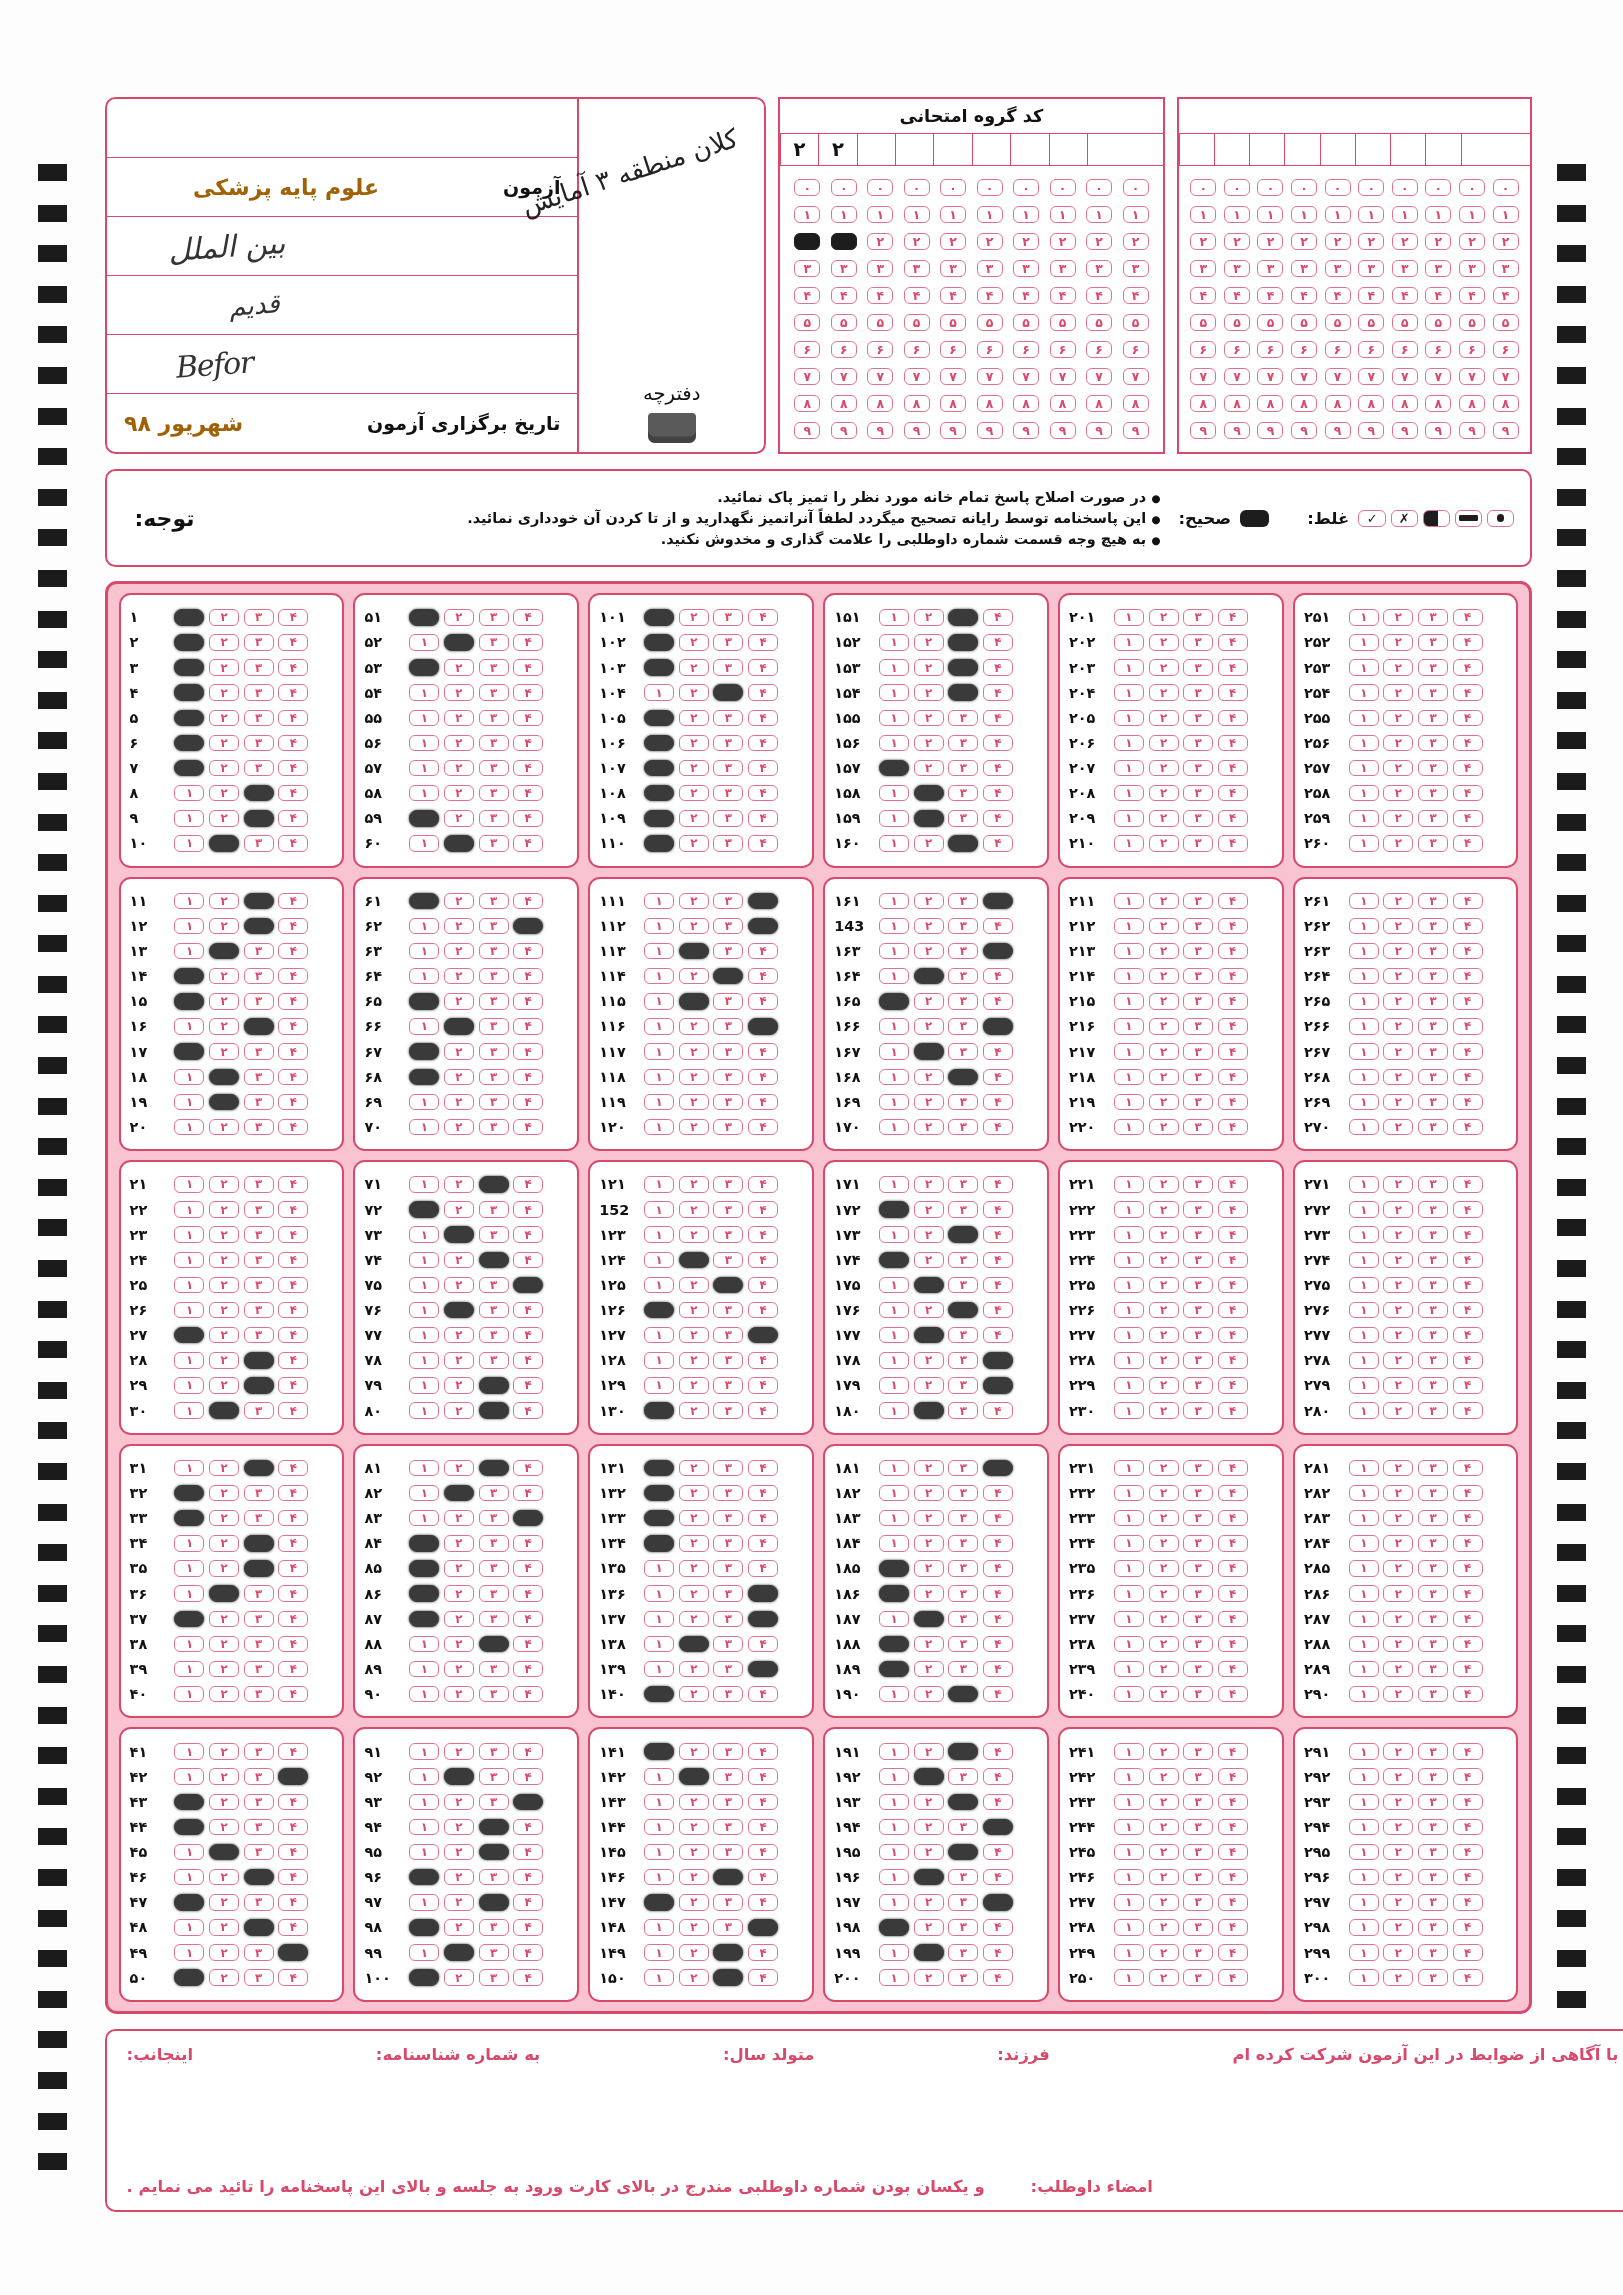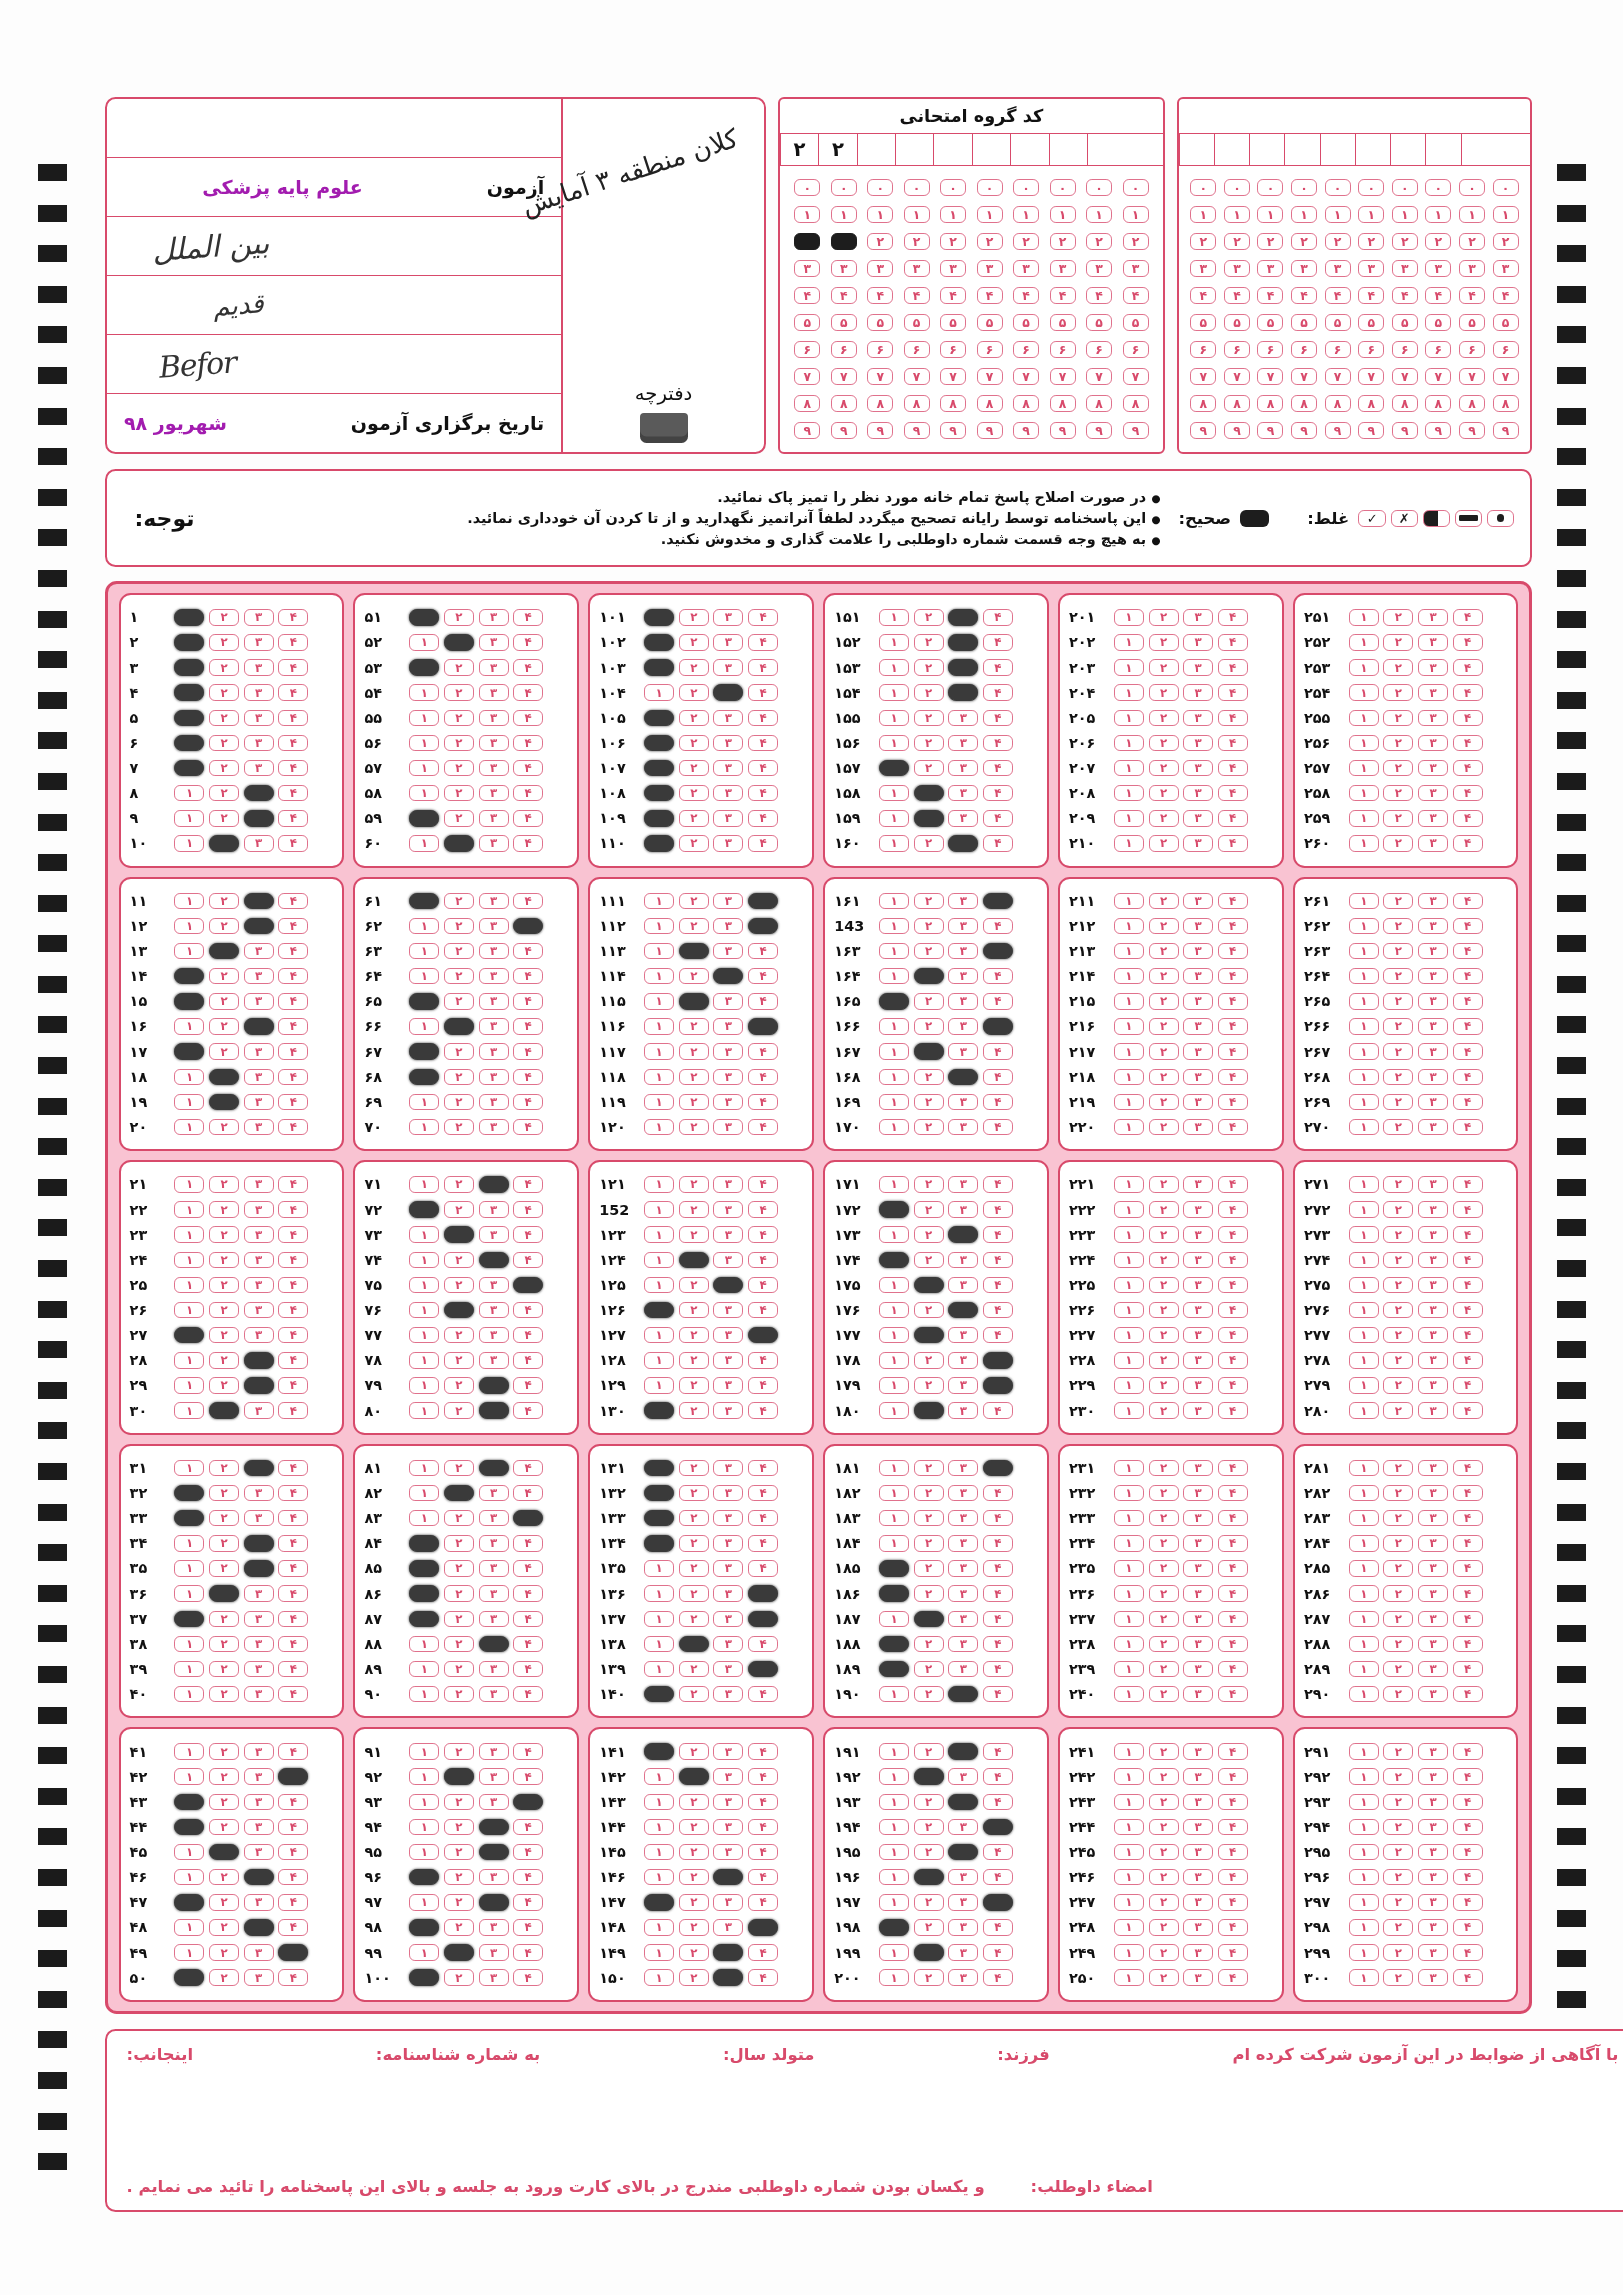--- a/index.html
+++ b/index.html
@@ -41,21 +41,21 @@
   .ident-line{
     flex:1;border-bottom:1.6px solid #d84a6b;position:relative;
     display:flex;align-items:center;justify-content:flex-start;
     padding:0 17px;box-sizing:border-box;
   }
   .ident-line:last-child{border-bottom:none;}
   .ident-lbl{
     font-size:19px;font-weight:bold;color:#111;white-space:nowrap;
   }
   .ident-val{
-    font-size:19px;font-weight:bold;color:#a21caf;margin-right:124px;white-space:nowrap;
+    font-size:22px;font-weight:bold;color:#a16207;margin-right:124px;white-space:nowrap;
   }
   .hand{
     font-family:"DejaVu Serif","Liberation Serif",serif;
     color:#333;font-size:30px;font-style:italic;
     transform:rotate(-4deg);letter-spacing:-1.3px;
   }
   .hand-sm{font-size:26px;}
   .booklet-lbl{font-size:19.6px;font-weight:normal;color:#111;margin-bottom:8px;}
   .stamp{
     width:48px;height:30px;background:#5a5a5a;border-radius:3.9px 3.9px 6.5px 6.5px;
@@ -63,21 +63,21 @@
   }
   .region-hand{
     position:absolute;top:58px;right:22px;
     font-family:"DejaVu Serif","Liberation Serif",serif;
     font-size:26px;color:#222;transform:rotate(-18deg);white-space:nowrap;
   }
 
   
   .grid-panel{
     height:357px;position:relative;
-    border:2.6px solid #d84a6b;border-radius:6px;background:#fff;box-sizing:border-box;
+    border:2.6px solid #d84a6b;border-radius:0;background:#fff;box-sizing:border-box;
     display:flex;flex-direction:column;overflow:hidden;
   }
   .gp-title{
     height:34px;display:flex;align-items:center;justify-content:center;
     font-size:17.7px;font-weight:bold;color:#111;
   }
   .gp-entry{
     height:31px;display:flex;flex-direction:row-reverse;
     border-top:1.6px solid #d84a6b;border-bottom:1.6px solid #d84a6b;
   }

